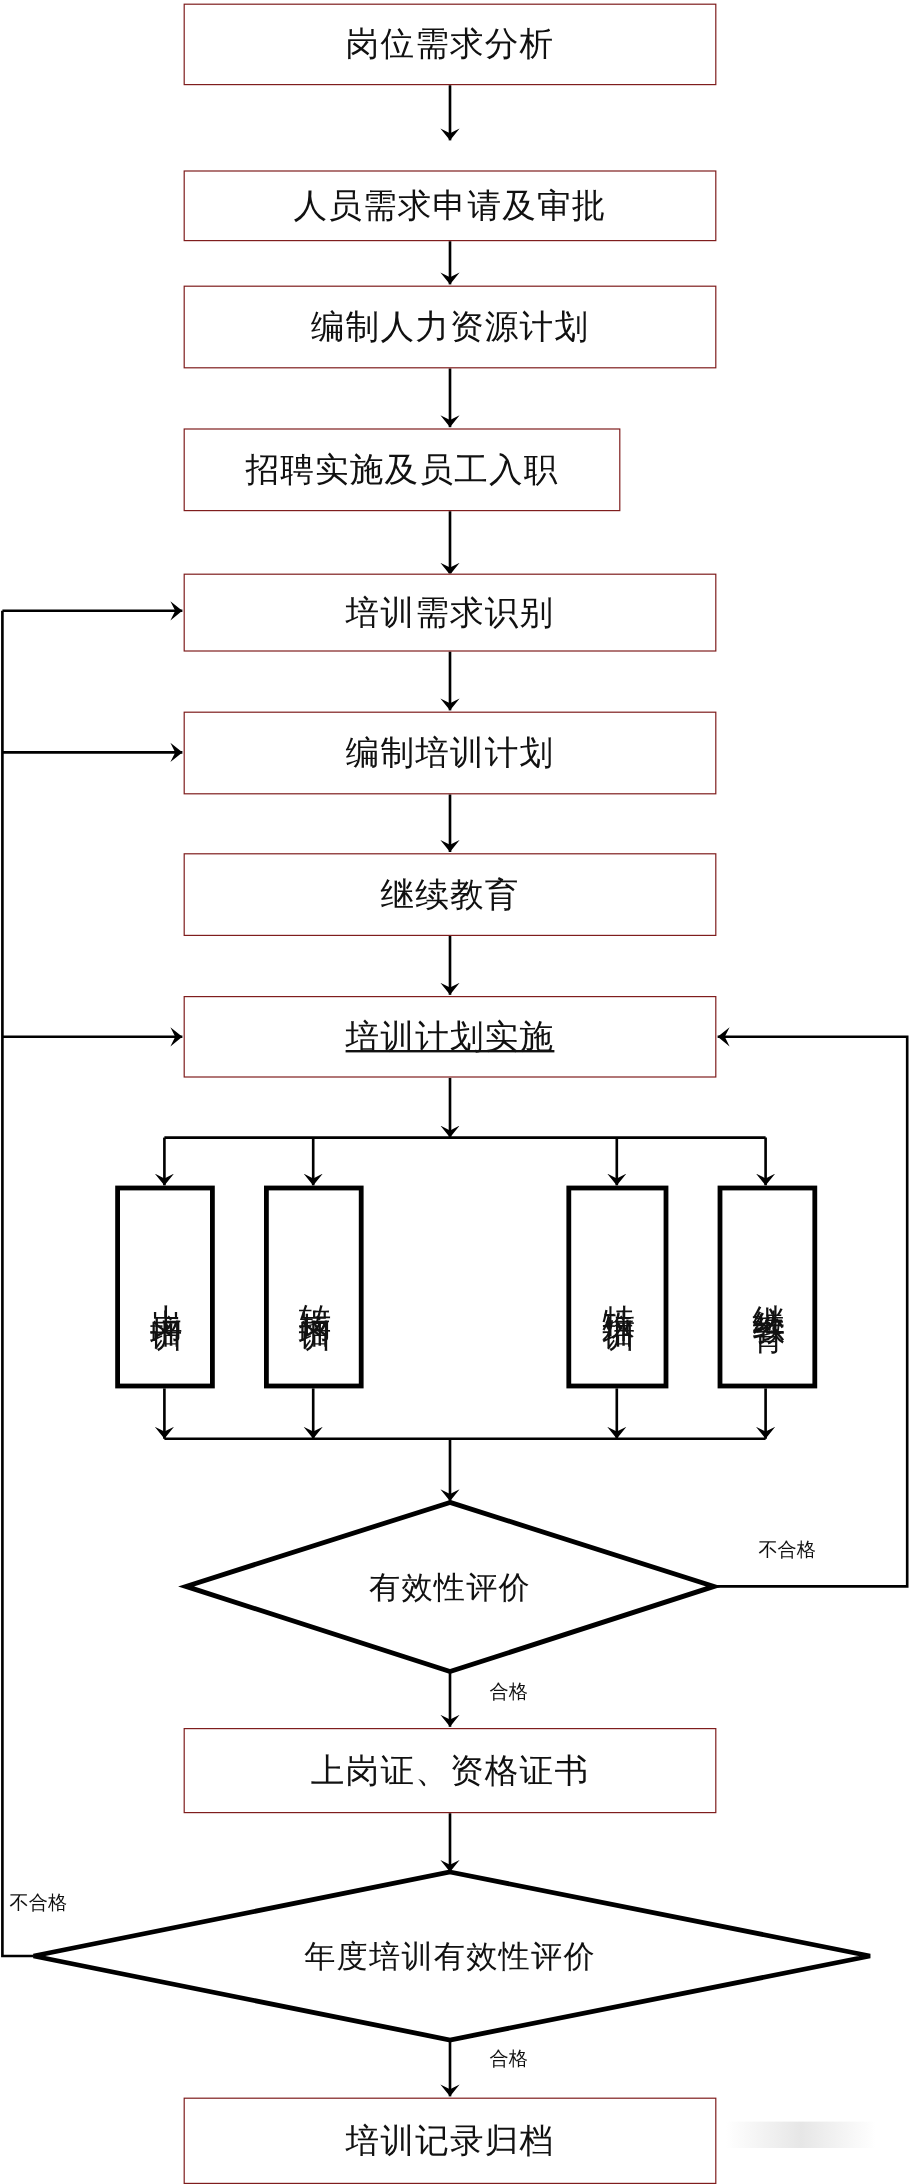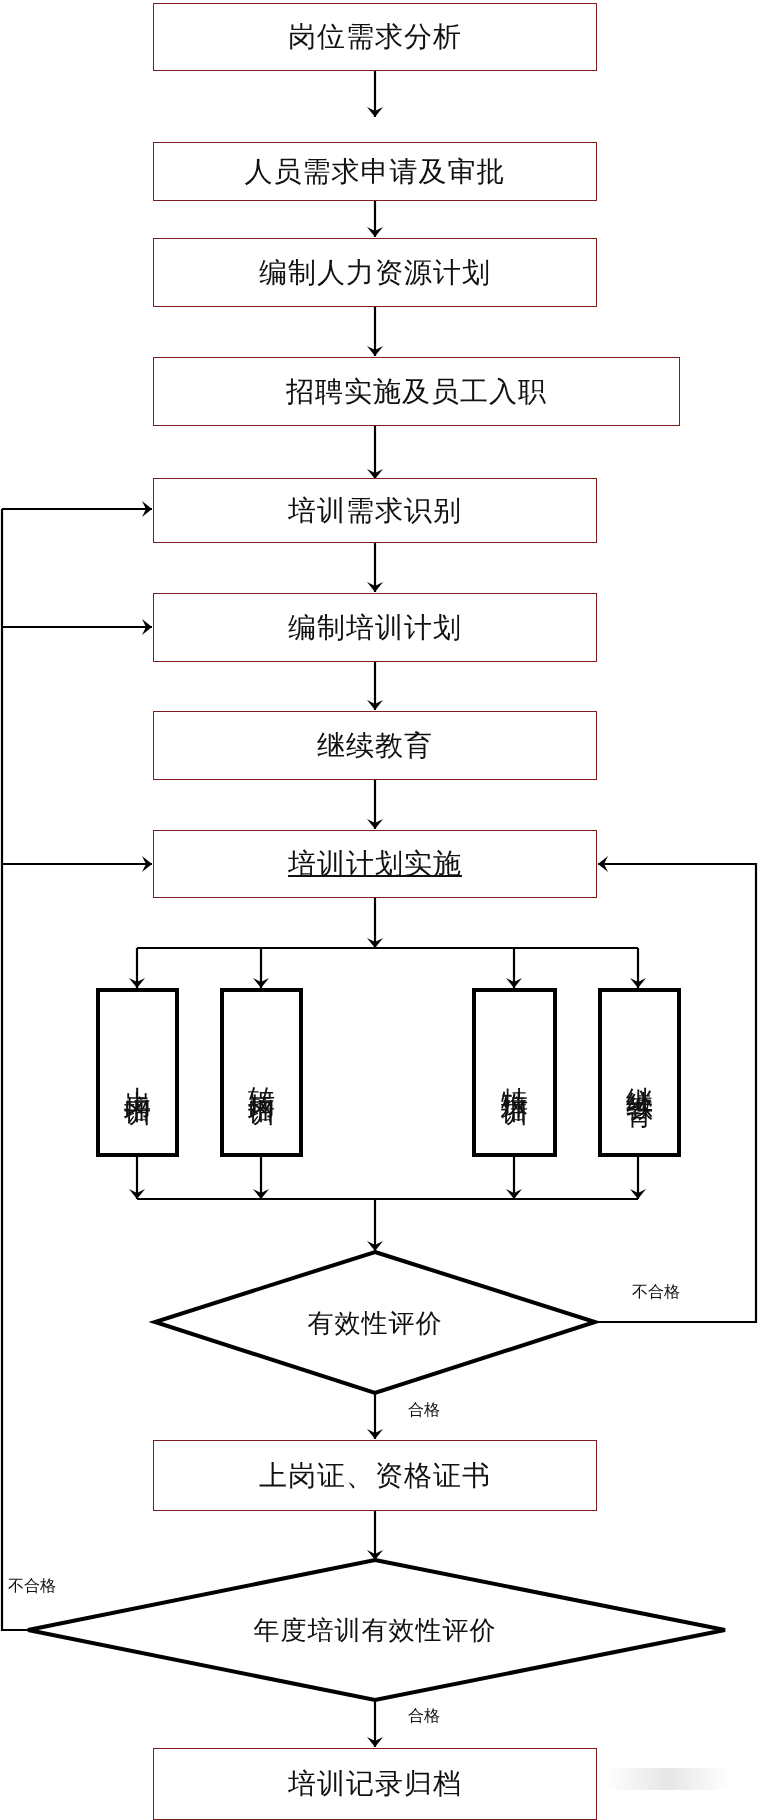--- a/index.html
+++ b/index.html
@@ -67,21 +67,21 @@
 
 <div class="box" style="left:153px;top:3px;width:444px;height:68px;">
     <span>岗位需求分析</span>
   </div>
 <div class="box" style="left:153px;top:118px;width:444px;height:59px;margin-top:24px;">
     <span>人员需求申请及审批</span>
   </div>
 <div class="box" style="left:153px;top:238px;width:444px;height:69px;text-align:right;">
     <span>编制人力资源计划</span>
   </div>
-<div class="box" style="left:153px;top:357px;width:527px;height:69px;">
+<div class="box" style="left:153px;top:357px;width:364px;height:69px;">
     <span>招聘实施及员工入职</span>
   </div>
 <div class="box" style="left:153px;top:478px;width:444px;height:65px;">
     <span>培训需求识别</span>
   </div>
 <div class="box" style="left:153px;top:593px;width:444px;height:69px;">
     <span>编制培训计划</span>
   </div>
 <div class="box" style="left:153px;top:711px;width:444px;height:69px;">
     <span>继续教育</span>

